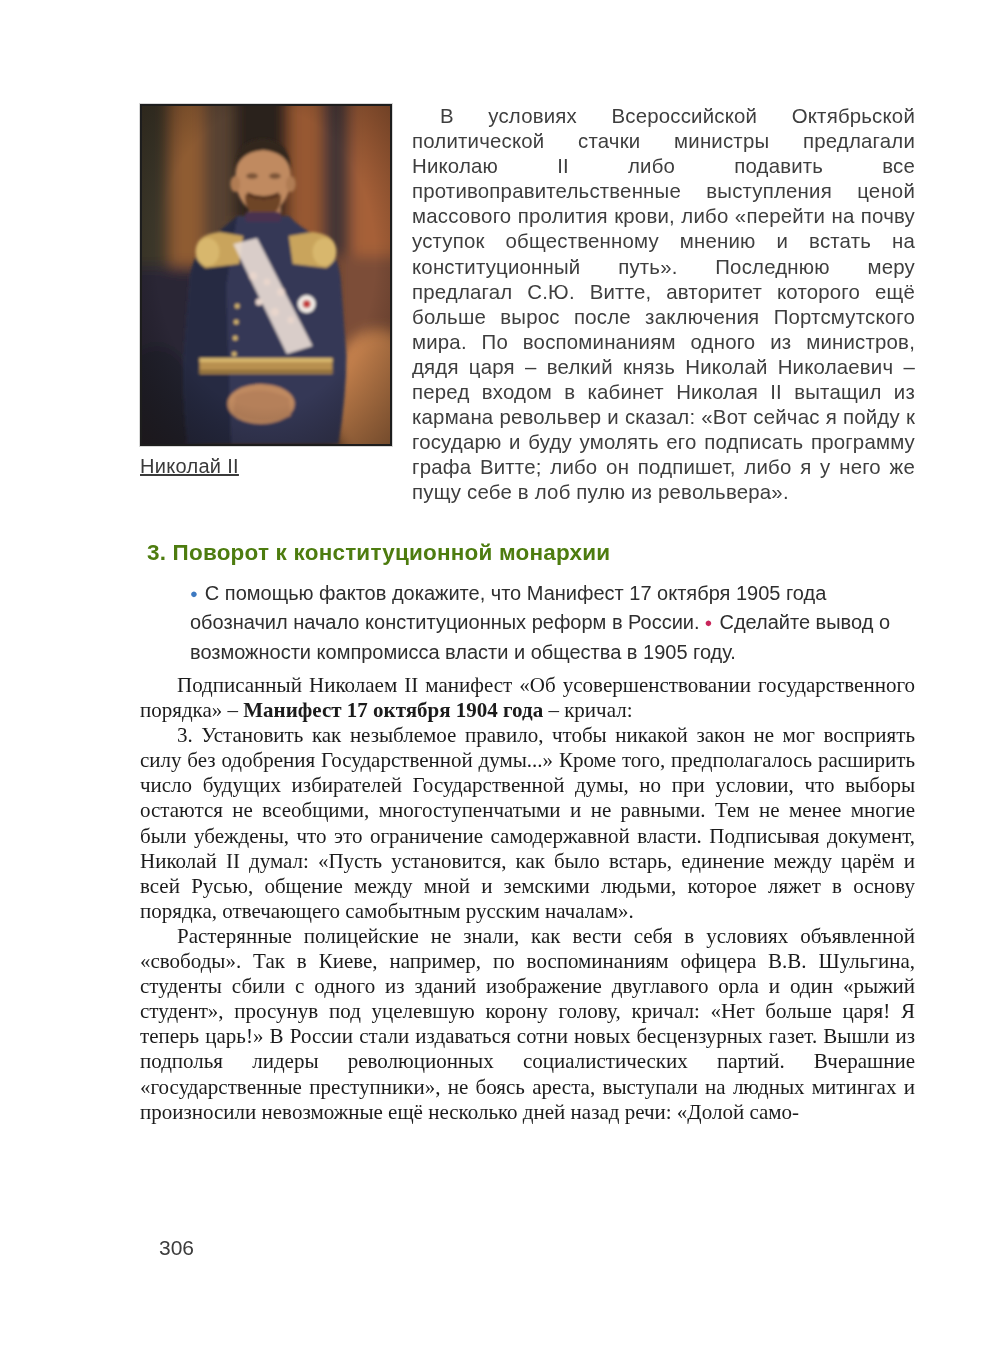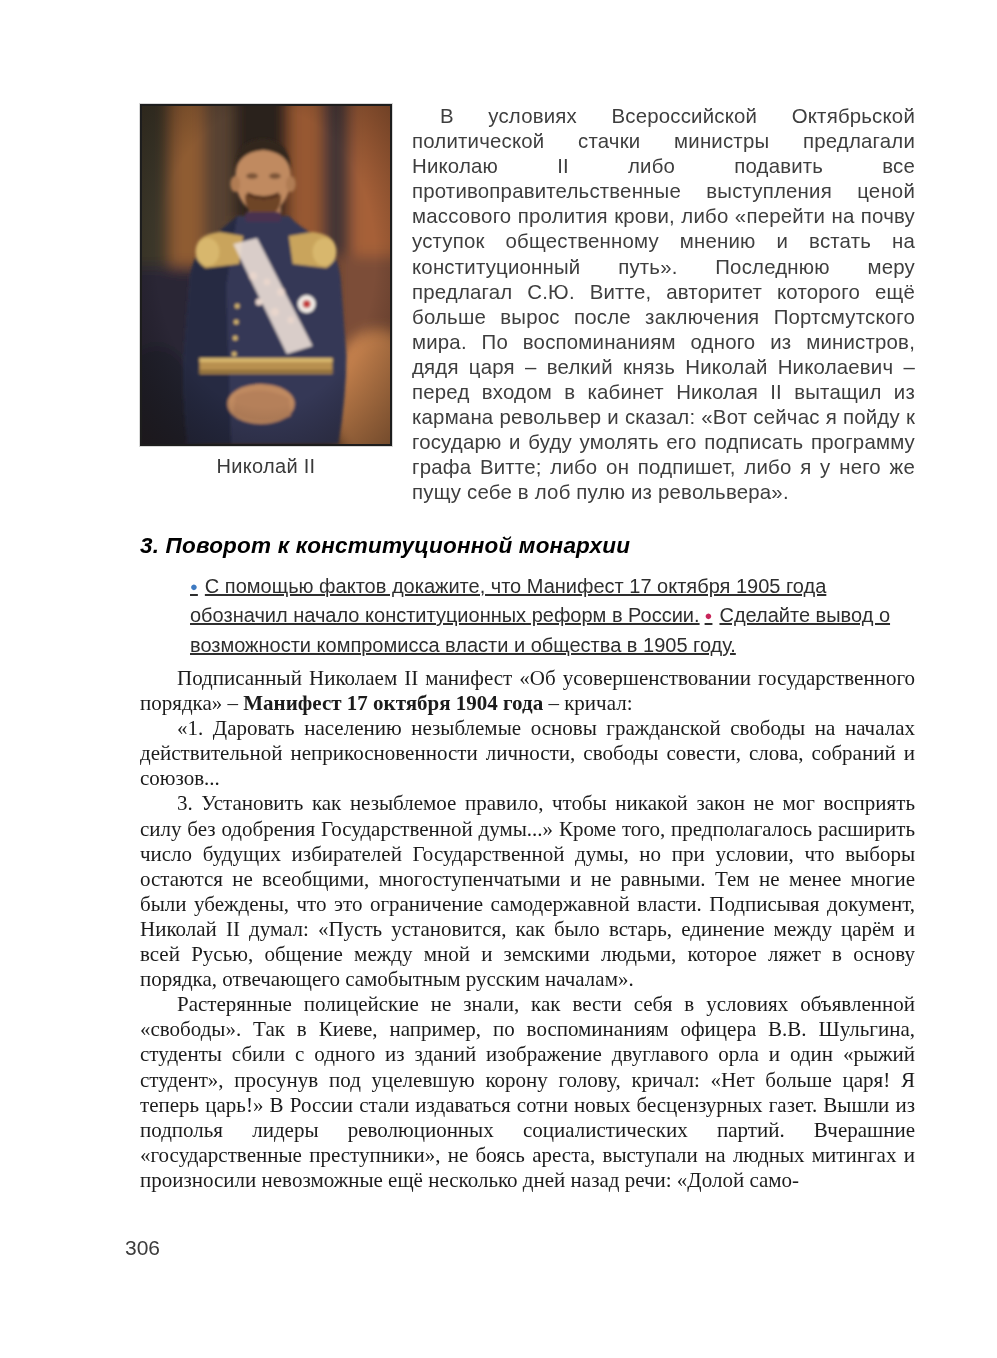--- a/index.html
+++ b/index.html
@@ -14,59 +14,58 @@
 
   
   figure.portrait{float:left;width:252px;margin:0 20px 4px 0;padding:0;}
   .photo{
     width:248px;height:338px;
     border:2px solid #1d1d1d;
     box-shadow:0 0 0 1px #d8d8d8;
     background:#5f3a22;
   }
   figcaption{
-    margin-top:9px;text-align:center;
-    font-size:20px;color:#3a3a3a;letter-spacing:.3px;
+    margin-top:9px;text-align:left;
+    font-size:20px;color:#3a3a3a;letter-spacing:.3px;text-decoration:underline;
   }
 
   
   .intro{
     margin:0;text-align:justify;
     font-size:20.4px;line-height:25.1px;
     color:#3e3e3e;text-indent:28px;letter-spacing:.2px;
   }
 
   
   .heading{
-    clear:both;margin:0;padding-top:27px;
-    font-size:22.5px;font-weight:bold;color:#000000;letter-spacing:.2px;font-style:italic;
+    clear:both;margin:7px;padding-top:27px;
+    font-size:22.5px;font-weight:bold;color:#4d7c0f;letter-spacing:.2px;
   }
 
   
   .tasks{
     margin:13px 0 0 50px;
     font-size:20px;line-height:28.5px;color:#2e2e2e;
     text-align:left;
-    text-decoration:underline;
   }
   .bullet{font-size:13px;vertical-align:2px;}
   .bullet.blue{color:#3d79c1;margin-right:7px;}
   .bullet.red{color:#c8255a;margin:0 7px 0 5px;}
 
   
   .bodytext{
     margin-top:7px;
     font-family:"Liberation Serif",serif;
     font-size:21px;line-height:25.1px;color:#1b1b1b;
     text-align:justify;
   }
   .bodytext p{margin:0;text-indent:37px;}
 
   .pagenum{
-    position:absolute;left:125px;top:1236px;
+    position:absolute;left:159px;top:1236px;
     font-size:21px;color:#3c3c3c;
   }
 </style>
 </head>
 <body>
 
 <div class="page">
   <div class="content">
 
     <figure class="portrait">
@@ -151,20 +150,19 @@
     </figure>
 
     <p class="intro">В условиях Всероссийской Октябрьской политической стачки министры предлагали Николаю II либо подавить все противоправительственные выступления ценой массового пролития крови, либо «перейти на почву уступок общественному мнению и встать на конституционный путь». Последнюю меру предлагал С.Ю. Витте, авторитет которого ещё больше вырос после заключения Портсмутского мира. По воспоминаниям одного из министров, дядя царя – велкий князь Николай Николаевич – перед входом в кабинет Николая II вытащил из кармана револьвер и сказал: «Вот сейчас я пойду к государю и буду умолять его подписать программу графа Витте; либо он подпишет, либо я у него же пущу себе в лоб пулю из револьвера».</p>
 
     <h3 class="heading">3. Поворот к конституционной монархии</h3>
 
     <p class="tasks"><span class="bullet blue">●</span><span>С помощью фактов докажите, что Манифест 17 октября 1905 года обозначил начало конституционных реформ в России.</span><span class="bullet red">●</span><span>Сделайте вывод о возможности компромисса власти и общества в 1905 году.</span></p>
 
     <div class="bodytext">
       <p><span>Подписанный Николаем II манифест «Об усовершенствовании государственного порядка» – </span><b>Манифест 17 октября 1904 года</b><span> – кричал:</span></p>
-      <p>«1. Даровать населению незыблемые основы гражданской свободы на началах действительной неприкосновенности личности, свободы совести, слова, собраний и союзов...</p>
       <p>3. Установить как незыблемое правило, чтобы никакой закон не мог восприять силу без одобрения Государственной думы...» Кроме того, предполагалось расширить число будущих избирателей Государственной думы, но при условии, что выборы остаются не всеобщими, многоступенчатыми и не равными. Тем не менее многие были убеждены, что это ограничение самодержавной власти. Подписывая документ, Николай II думал: «Пусть установится, как было встарь, единение между царём и всей Русью, общение между мной и земскими людьми, которое ляжет в основу порядка, отвечающего самобытным русским началам».</p>
       <p>Растерянные полицейские не знали, как вести себя в условиях объявленной «свободы». Так в Киеве, например, по воспоминаниям офицера В.В. Шульгина, студенты сбили с одного из зданий изображение двуглавого орла и один «рыжий студент», просунув под уцелевшую корону голову, кричал: «Нет больше царя! Я теперь царь!» В России стали издаваться сотни новых бесцензурных газет. Вышли из подполья лидеры революционных социалистических партий. Вчерашние «государственные преступники», не боясь ареста, выступали на людных митингах и произносили невозможные ещё несколько дней назад речи: «Долой само-</p>
     </div>
   </div>
 
   <div class="pagenum">306</div>
 </div>
 
 </body></html>

